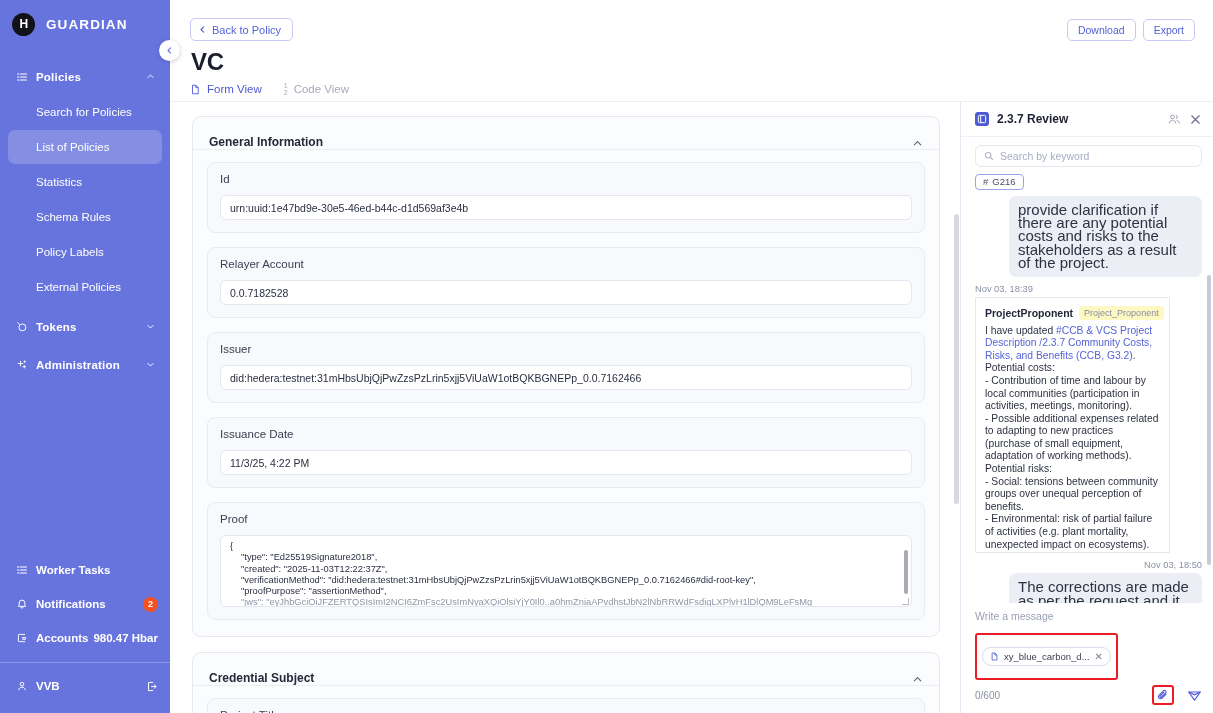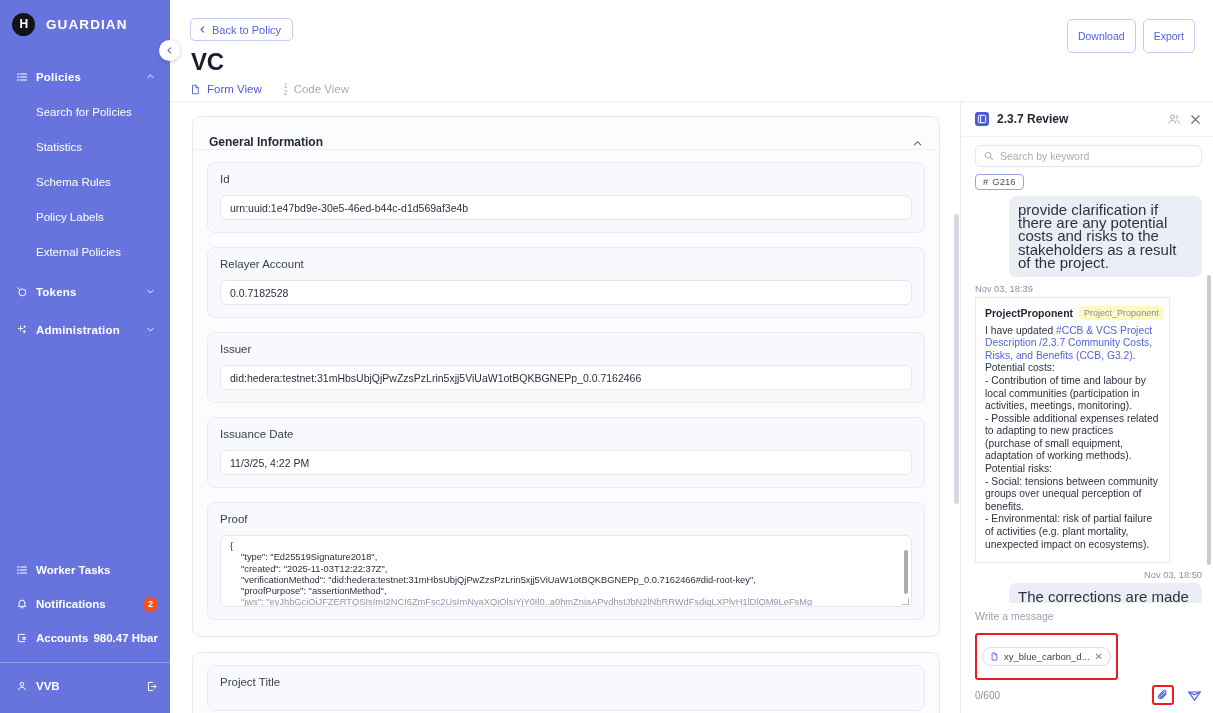--- a/index.html
+++ b/index.html
@@ -91,21 +91,21 @@
   #page-title {
     position: absolute; left: 21px; top: 48px;
     font-size: 24px; font-weight: bold; color: #1a1d2b; letter-spacing: -0.2px;
   }
   .viewtabs { position: absolute; left: 20px; top: 82px; display: flex; gap: 22px; }
   .vtab { display: flex; align-items: center; gap: 6px; font-size: 11.5px; cursor: pointer; }
   .vtab.active { color: #4e5ad4; }
   .vtab.inactive { color: #a6abbd; }
   .topbar-actions { position: absolute; right: 18px; top: 19px; display: flex; gap: 7px; }
   .tb-btn {
-    height: 34px; padding: 0 10px; border-radius: 5px;
+    height: 22px; padding: 0 10px; border-radius: 5px;
     border: 1px solid #c5cbf2; background: #fff;
     color: #5462d6; font-size: 10.5px; cursor: pointer;
     display: flex; align-items: center;
   }
 
   
   #content-row { flex: 1 1 auto; display: flex; min-height: 0; }
   #form-scroll {
     flex: 1 1 auto; overflow: hidden; position: relative;
     padding: 14px 20px 0 22px; background: #fff;
@@ -192,21 +192,21 @@
   #msgs { flex: 1 1 auto; overflow: hidden; position: relative; padding: 0 11px 0 14px; }
   .msg-ts { font-size: 9.3px; color: #8b90a3; margin: 7px 0 3px; }
   .msg-ts.right { text-align: right; }
   .bubble-in {
     background: #eceef5; border-radius: 7px; padding: 7px 9px;
     font-size: 15px; line-height: 13.4px; color: #2d3242;
     margin-left: 34px;
   }
   .bubble-card {
     background: #fff; border: 1px solid #e5e7f0; border-radius: 1px;
-    padding: 8px 9px 11px; margin-right: 32px;
+    padding: 8px 9px 1px; margin-right: 32px;
   }
   .bc-head { display: flex; align-items: center; gap: 6px; margin-bottom: 5px; }
   .bc-author { font-size: 10.5px; font-weight: bold; color: #1f2333; }
   .bc-role {
     background: #fef9c3; color: #878da1; border-radius: 4px;
     padding: 2px 5px; font-size: 9px;
   }
   .bc-text { font-size: 10.3px; line-height: 12.6px; color: #2d3242; }
   .bc-text .lnk { color: #5563d8; }
   #msgs-scroll {
@@ -255,20 +255,23 @@
         <span class="glabel">Policies</span>
         <span class="gchev">
           <svg width="9" height="9" viewBox="0 0 12 12" fill="none" stroke="#fff" stroke-width="1.3">
               <path d="M2.5 7.5 6 4l3.5 3.5" stroke-linecap="round"></path>
             </svg>
         </span>
       </div>
 
       <div class="nav-sub">
         <span>Search for Policies</span>
+      </div>
+      <div class="nav-sub active">
+        <span>List of Policies</span>
       </div>
       <div class="nav-sub">
         <span>Statistics</span>
       </div>
       <div class="nav-sub">
         <span>Schema Rules</span>
       </div>
       <div class="nav-sub">
         <span>Policy Labels</span>
       </div>
@@ -455,20 +458,28 @@
                 <div class="code-line ind clipped">"jws": "eyJhbGciOiJFZERTQSIsImI2NCI6ZmFsc2UsImNyaXQiOlsiYjY0Il0..a0hmZniaAPvdhstJbN2lNbRRWdFsdiqLXPlvH1lDlQM9LeFsMg</div>
                 <div class="ta-scroll"></div>
                 <div class="ta-resize"></div>
               </div>
             </div>
 
           </div>
         </div>
 
         <div class="card">
+          <div class="card-head">
+            <span class="ttl">Credential Subject</span>
+            <span style="display:flex">
+              <svg width="11" height="11" viewBox="0 0 12 12" fill="none" stroke="#5c6178" stroke-width="1.2">
+                  <path d="M2.5 7.5 6 4l3.5 3.5" stroke-linecap="round" stroke-linejoin="round"></path>
+                </svg>
+            </span>
+          </div>
           <div class="card-body">
             <div class="field">
               <div class="field-label">Project Title</div>
 
             </div>
           </div>
         </div>
 
         <div id="page-scroll"></div>
       </div>

